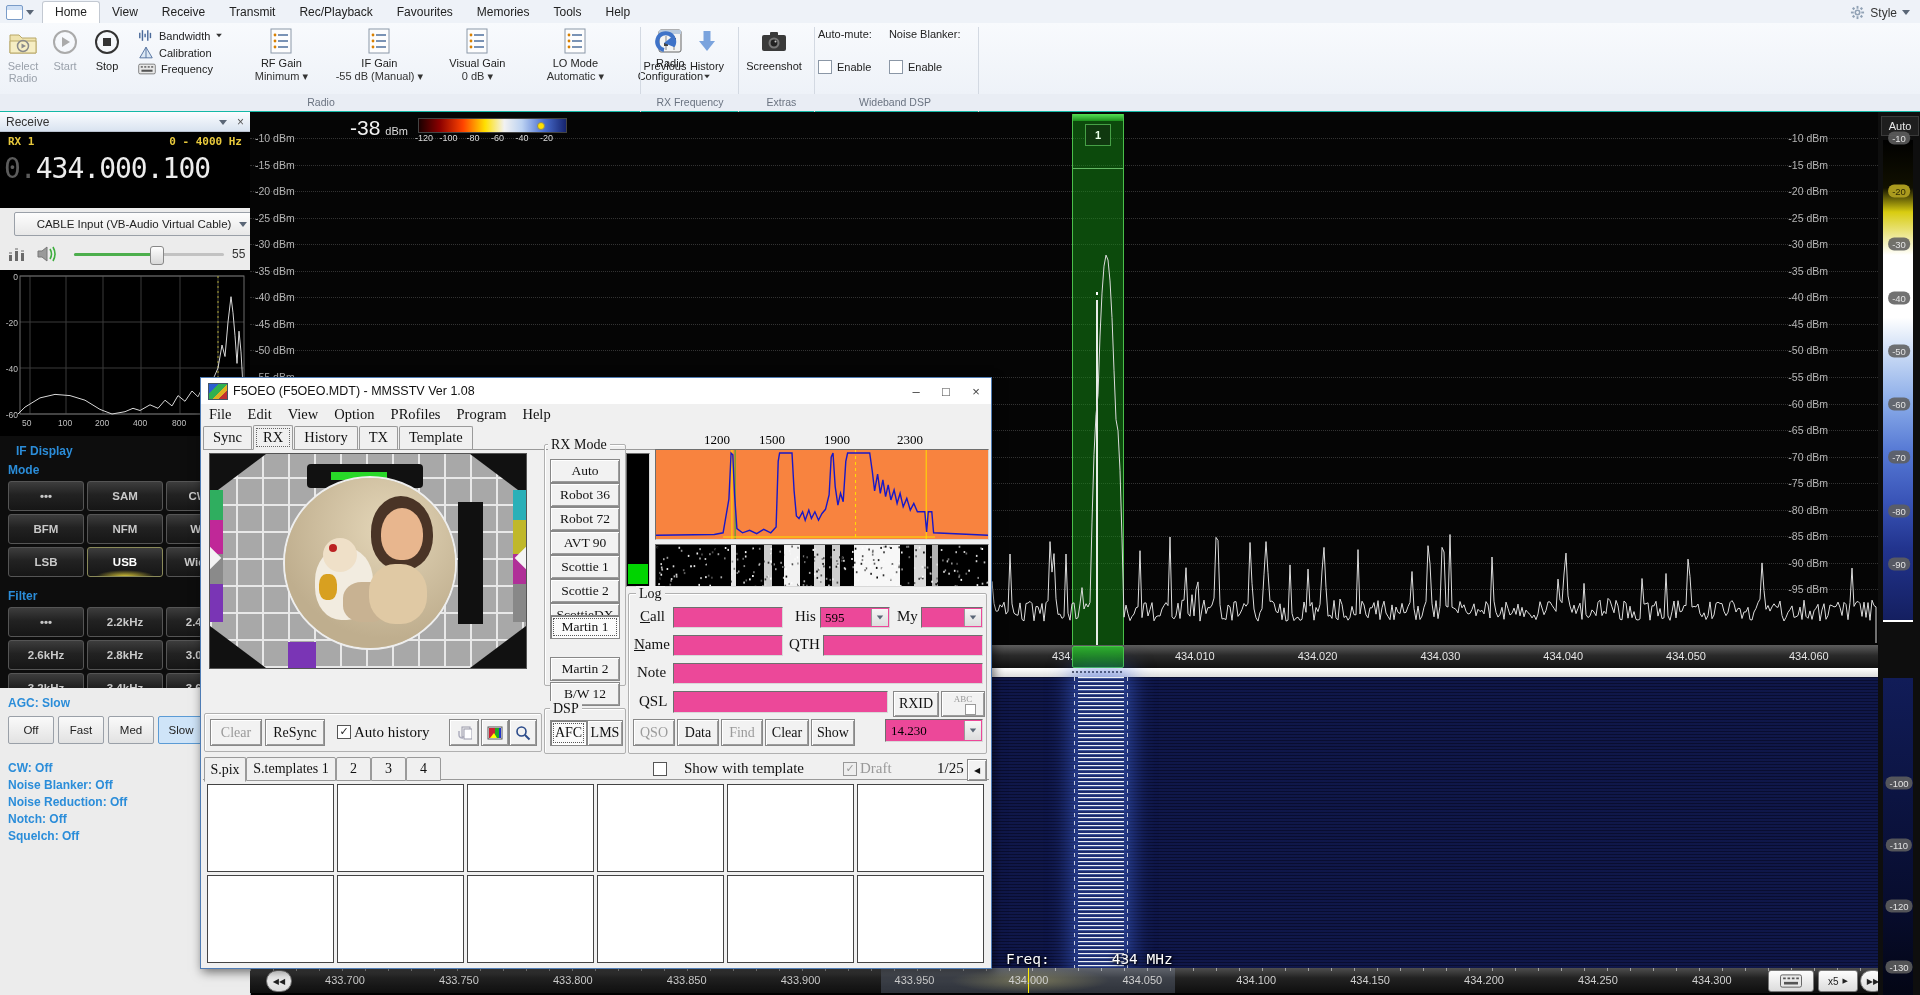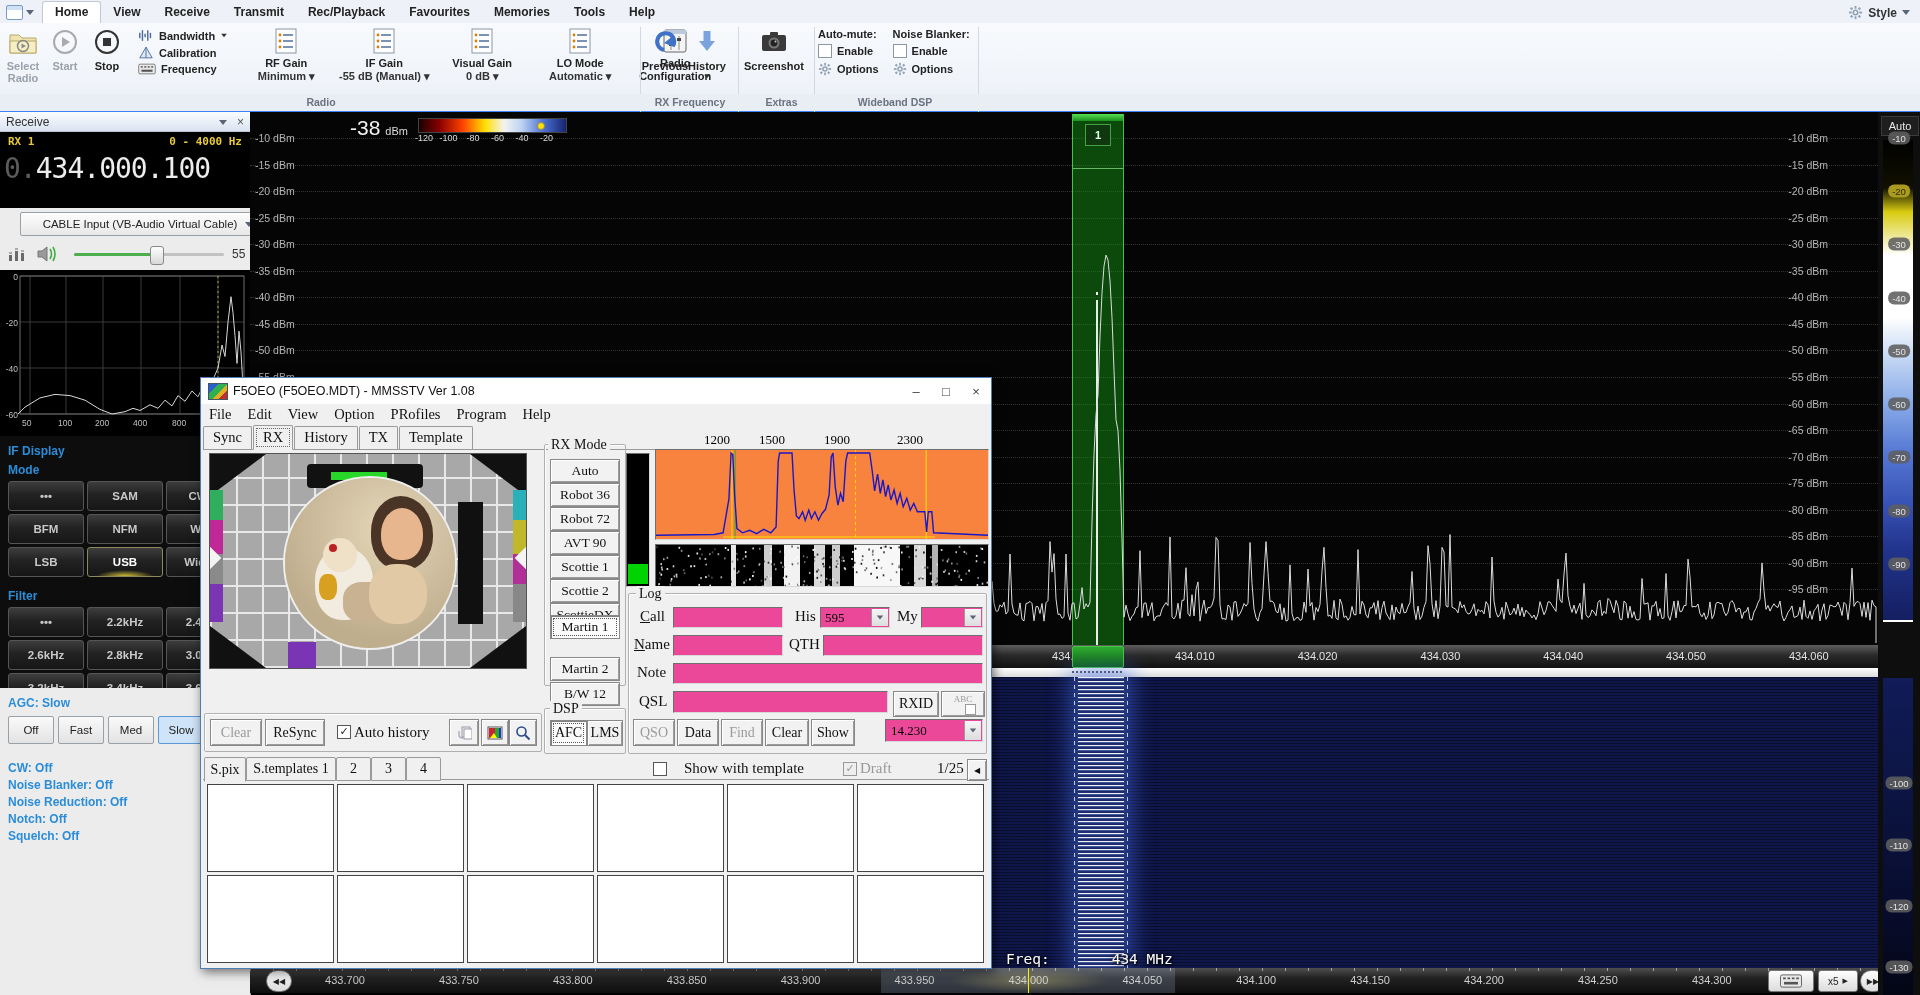--- a/index.html
+++ b/index.html
@@ -1,49 +1,49 @@
 <!DOCTYPE html>
 <html><head>
 <meta charset="utf-8">
 <style>
   html,body{margin:0;padding:0;background:#000;}
   #app{position:relative;width:1920px;height:995px;overflow:hidden;font-family:"Liberation Sans",sans-serif;background:#000;-webkit-font-smoothing:antialiased;}
   .abs{position:absolute;}
   
-  #ribbon{left:0;top:0;width:1920px;height:112px;background:#3b82f6;border-bottom:1px solid #b9c2cf;font-weight:bold;}
+  #ribbon{left:0;top:0;width:1920px;height:112px;background:#14b8a6;border-bottom:1px solid #b9c2cf;}
   #tabrow{left:0;top:0;width:1920px;height:23px;display:flex;align-items:flex-end;background:#eef2f8;}
   .qat{display:flex;align-items:center;gap:3px;padding:0 8px 3px 6px;}
   .appicon{width:15px;height:13px;border:1px solid #7a9cc8;background:linear-gradient(#cfe0f5 0 4px,#fff 4px);border-radius:2px;}
   .ribbon-tab{padding:3px 12px 4px;font-size:12px;color:#222;cursor:default;}
   .ribbon-tab.active{background:#fff;border:1px solid #c3c9d2;border-bottom:none;border-radius:3px 3px 0 0;}
   #stylebox{margin-left:auto;display:flex;align-items:center;gap:5px;padding:0 10px 3px;font-size:12px;color:#333;}
   .caret-down{width:0;height:0;border-left:4px solid transparent;border-right:4px solid transparent;border-top:5px solid #5a6676;display:inline-block;}
   #ribbonbody{left:0;top:23px;width:1920px;height:71px;background:linear-gradient(#f8fafd,#eef2f8);}
   .rgroup{position:absolute;top:0;height:71px;display:flex;align-items:flex-start;}
   .rsep{position:absolute;top:4px;height:88px;width:1px;background:#d3d9e2;}
   .bigbtn{display:flex;flex-direction:column;align-items:center;justify-content:flex-start;width:42px;padding-top:4px;font-size:11px;color:#222;text-align:center;line-height:12px;}
   .bigbtn.disabled{color:#9aa1ab;}
   .bigbtn .ic{height:30px;display:flex;align-items:center;justify-content:center;margin-bottom:3px;}
   .stackcol{display:flex;flex-direction:column;justify-content:flex-start;padding-top:6px;gap:4px;}
   .stackrow{display:flex;align-items:center;gap:5px;font-size:11px;color:#222;}
   .ddbtn{display:flex;flex-direction:column;align-items:center;padding-top:3px;font-size:11px;color:#222;line-height:13px;text-align:center;}
   .ddbtn .l2{color:#333;}
   #grouplabels{left:0;top:94px;width:1920px;height:17px;background:#e9edf4;}
   .glabel{position:absolute;top:2px;font-size:10.5px;color:#6a7380;transform:translateX(-50%);}
   .cb13{display:inline-block;width:12px;height:12px;background:#fff;border:1px solid #8b97a6;vertical-align:middle;}
-  .wdsp-col{display:flex;flex-direction:column;gap:4px;padding-top:5px;font-size:11px;color:#222;}
+  .wdsp-col{display:flex;flex-direction:column;gap:20px;padding-top:5px;font-size:11px;color:#222;}
   .wdsp-row{display:flex;align-items:center;gap:5px;}
   
   #leftpanel{left:0;top:112px;width:250px;height:883px;background:#ececec;border-right:1px solid #9aa0a8;}
   #rxheader{left:0;top:0;width:250px;height:20px;background:linear-gradient(#fbfdff,#d9e3f0);border-bottom:1px solid #b9c2cf;font-size:12px;color:#333;display:flex;align-items:center;padding:0 6px;box-sizing:border-box;}
   #freqarea{left:0;top:20px;width:250px;height:76px;background:#000;}
   .yellowlbl{font-size:11px;font-weight:bold;color:#e8c93c;font-family:"DejaVu Sans Mono",monospace;}
   #bigfreq{font-family:"DejaVu Sans Mono",monospace;font-size:28px;color:#ededed;letter-spacing:-1px;white-space:nowrap;}
   #bigfreq .dim{color:#5c5c5c;}
-  #devrow{left:15px;top:96px;width:250px;height:32px;background:#ececec;display:flex;align-items:center;justify-content:center;}
+  #devrow{left:9px;top:96px;width:250px;height:32px;background:#ececec;display:flex;align-items:center;justify-content:center;}
   #devsel{width:238px;height:22px;background:linear-gradient(#fdfdfd,#e8e8e8);border:1px solid #9aa0a8;border-radius:2px;font-size:11.5px;color:#222;display:flex;align-items:center;justify-content:center;position:relative;}
   #devsel .caret-down{position:absolute;right:6px;}
   #volrow{left:0;top:128px;width:250px;height:28px;background:#ececec;display:flex;align-items:center;}
   #volval{font-size:12px;color:#333;margin-left:8px;}
   #graphbox{left:0;top:158px;width:250px;height:166px;background:#000;}
   .axlbl{position:absolute;font-size:8.5px;color:#c0c0c0;font-family:"Liberation Sans",sans-serif;}
   
   #modearea{left:0;top:324px;width:250px;height:252px;background:#0d0d0d;}
   .bluehead{font-size:12px;font-weight:bold;color:#2b8dd9;}
   .dkbtn{background:linear-gradient(#3d3d3d,#222 45%,#161616);border:1px solid #555;border-radius:3px;color:#c9c9c9;font-size:11.5px;font-weight:bold;display:flex;align-items:center;justify-content:center;position:relative;overflow:hidden;}
@@ -476,21 +476,21 @@
         <div class="axlbl" style="right: 232px; top: 94px; text-align: right; width: 16px;">-40</div>
         <div class="axlbl" style="right: 232px; top: 140px; text-align: right; width: 16px;">-60</div>
         <div class="axlbl" style="left: 22px; top: 148px;">50</div>
         <div class="axlbl" style="left: 58px; top: 148px;">100</div>
         <div class="axlbl" style="left: 95px; top: 148px;">200</div>
         <div class="axlbl" style="left: 133px; top: 148px;">400</div>
         <div class="axlbl" style="left: 172px; top: 148px;">800</div>
         <div class="axlbl" style="left: 210px; top: 148px;">1k6</div>
       </div>
     <div id="modearea" class="abs">
-      <div class="bluehead" style="padding:8px 0 0 8px;">IF Display</div>
+      <div class="bluehead" style="padding:8px 0 0 16px;">IF Display</div>
       <div class="bluehead" style="padding:5px 0 4px 8px;">Mode</div>
       <div id="modegrid" class="grid3" style="padding-left:8px;">
           <div class="dkbtn">•••</div>
           <div class="dkbtn">SAM</div>
           <div class="dkbtn">CW-U</div>
           <div class="dkbtn">BFM</div>
           <div class="dkbtn">NFM</div>
           <div class="dkbtn">WFM</div>
           <div class="dkbtn">LSB</div>
           <div class="dkbtn active">USB</div>

